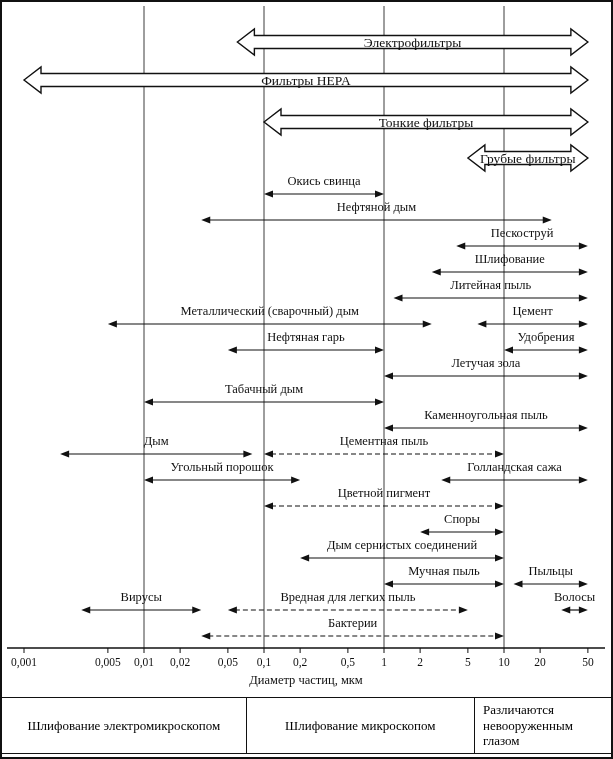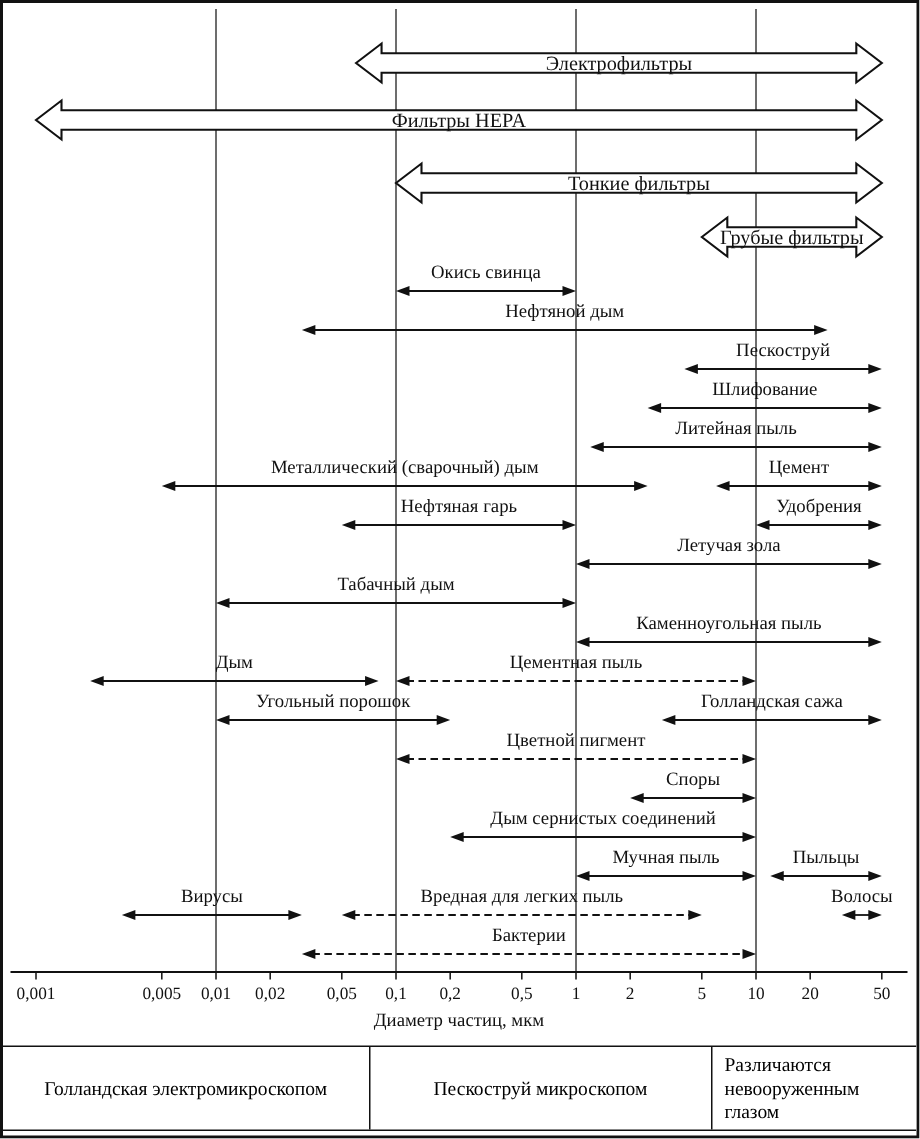--- a/index.html
+++ b/index.html
@@ -166,18 +166,18 @@
       <polygon points="559.2545505663595,608 568.2545505663595,604.6 568.2545505663595,611.4" fill="#111111"></polygon>
       <polygon points="585.8764005203222,608 576.8764005203222,604.6 576.8764005203222,611.4" fill="#111111"></polygon>
       <text x="572.5654755433409" y="599" font-size="12.5" text-anchor="middle">Волосы</text>
       <line x1="206.25455056635948" y1="634" x2="495" y2="634" stroke="#111111" stroke-width="1.2" stroke-dasharray="5 3"></line>
       <polygon points="199.25455056635948,634 208.25455056635948,630.6 208.25455056635948,637.4" fill="#111111"></polygon>
       <polygon points="502,634 493,630.6 493,637.4" fill="#111111"></polygon>
       <text x="350.62727528317976" y="625" font-size="12.5" text-anchor="middle">Бактерии</text>
     </svg>
 
   <div class="footer">
-    <div class="footer-cell fc1">Голландская электромикроскопом</div>
-    <div class="footer-cell fc2">Пескоструй микроскопом</div>
+    <div class="footer-cell fc1">Шлифование электромикроскопом</div>
+    <div class="footer-cell fc2">Шлифование микроскопом</div>
     <div class="footer-cell fc3">Различаются невооруженным глазом</div>
   </div>
 
 </div>
 
 </body></html>

